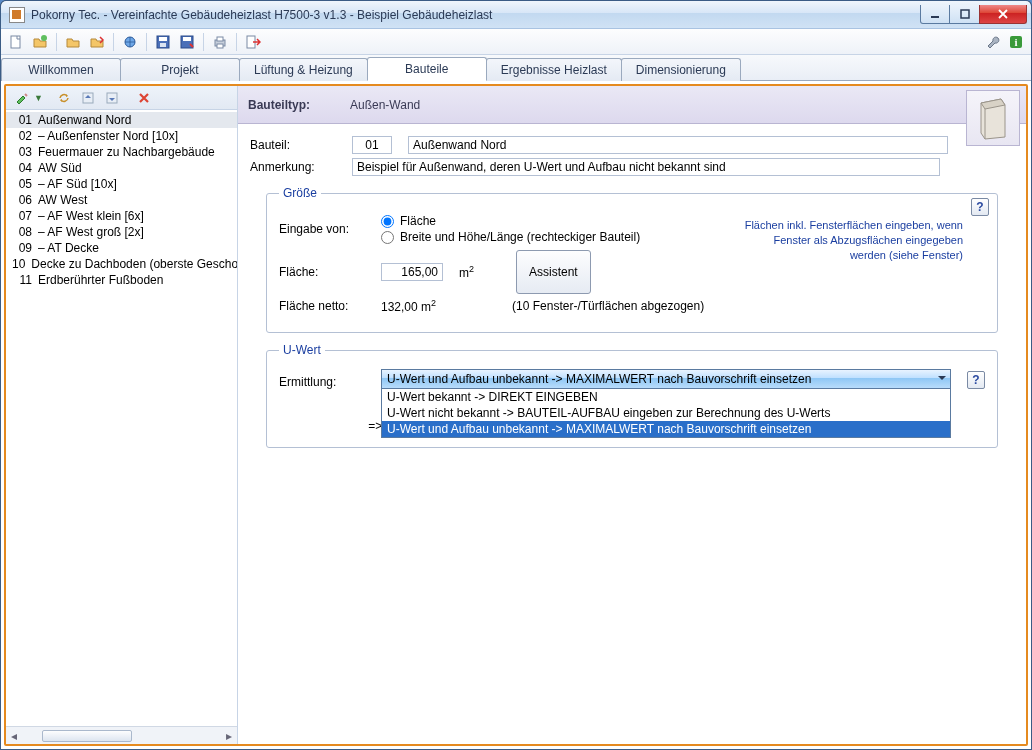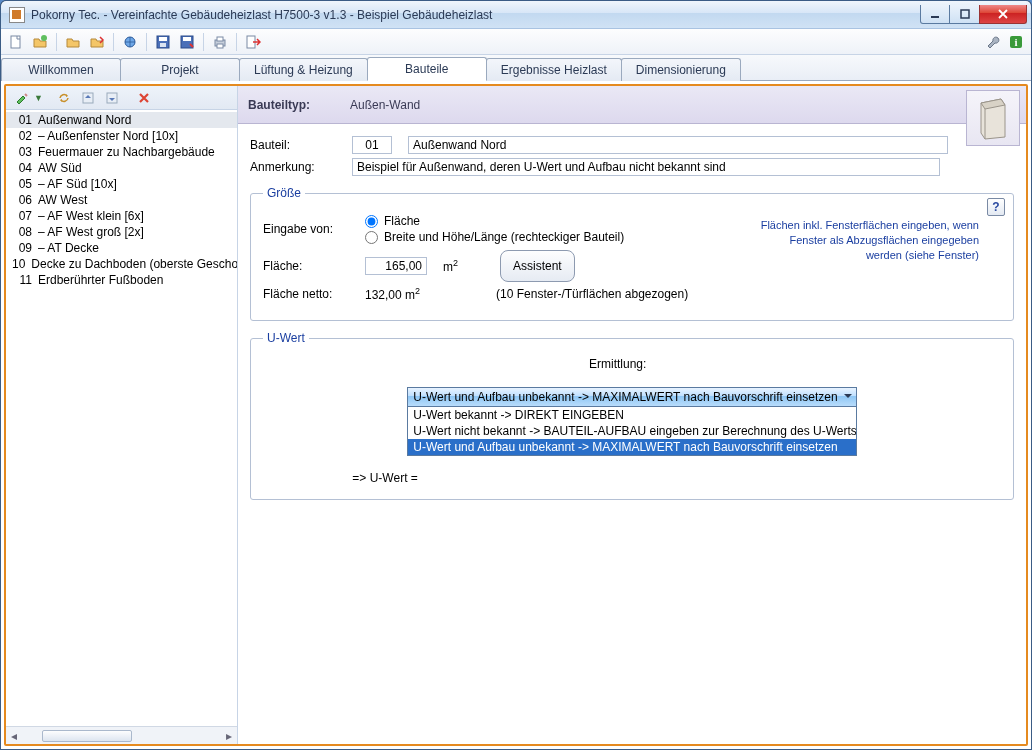--- a/index.html
+++ b/index.html
@@ -166,33 +166,33 @@
   .txt{
     border:1px solid #b4c0d4;
     background:#fff;
     height:18px;padding:1px 4px;font-size:12px;font-family:inherit;
   }
   .txt.small{width:40px;text-align:center;}
   .txt.wide{flex:1;}
   fieldset{
     border:1px solid #b4c0d4;
     border-radius:3px;
-    margin:10px 0;
+    margin:10px 16px;
     padding:8px 12px 10px 12px;
     position:relative;
   }
   legend{color:#1a3ea0;padding:0 4px;font-size:12px;}
   .radio-row{display:flex;align-items:center;gap:6px;margin:2px 0;}
   input[type=radio]{margin:0;}
   .unit{font-size:12px;}
   .unit sup{font-size:9px;}
   .btn{
     background:linear-gradient(#fdfdfe,#e6ebf3);
-    border:1px solid #8d9ab0;border-radius:8px;
-    padding:8px 12px;font-size:12px;font-family:inherit;
+    border:1px solid #8d9ab0;border-radius:3px;
+    padding:14px 12px;font-size:12px;font-family:inherit;
   }
   .hint{
     color:#1a3ea0;font-size:11px;text-align:right;
     position:absolute;right:34px;top:18px;width:220px;line-height:1.35;
   }
   .help-q{
     width:18px;height:18px;border:1px solid #7a8aa4;border-radius:2px;
     background:linear-gradient(#fff,#e3e9f2);
     display:inline-flex;align-items:center;justify-content:center;
     color:#2b4aa0;font-weight:bold;font-size:12px;
@@ -480,21 +480,21 @@
             <div class="form-row">
               <span class="form-lbl">Fläche netto:</span>
               <span class="unit"><span>132,00 m</span><sup>2</sup></span>
               <span class="netto-note">(10 Fenster-/Türflächen abgezogen)</span>
             </div>
           </fieldset>
 
           <fieldset class="uwert-group">
             <legend>U-Wert</legend>
 
-            <div class="form-row" style="align-items:center;flex-direction:column;">
+            <div class="form-row" style="align-items:flex-end;">
               <span class="form-lbl">Ermittlung:</span>
               <div class="dd-wrap" style="max-width:580px;">
                 <div class="dropdown">
                   <span>U-Wert und Aufbau unbekannt -&gt; MAXIMALWERT nach Bauvorschrift einsetzen</span>
                 </div>
                 <div class="dd-list">
                   <div class="dd-item">U-Wert bekannt -&gt; DIREKT EINGEBEN</div>
                   <div class="dd-item">U-Wert nicht bekannt -&gt; BAUTEIL-AUFBAU eingeben zur Berechnung des U-Werts</div>
                   <div class="dd-item hi">U-Wert und Aufbau unbekannt -&gt; MAXIMALWERT nach Bauvorschrift einsetzen</div>
                 </div>

